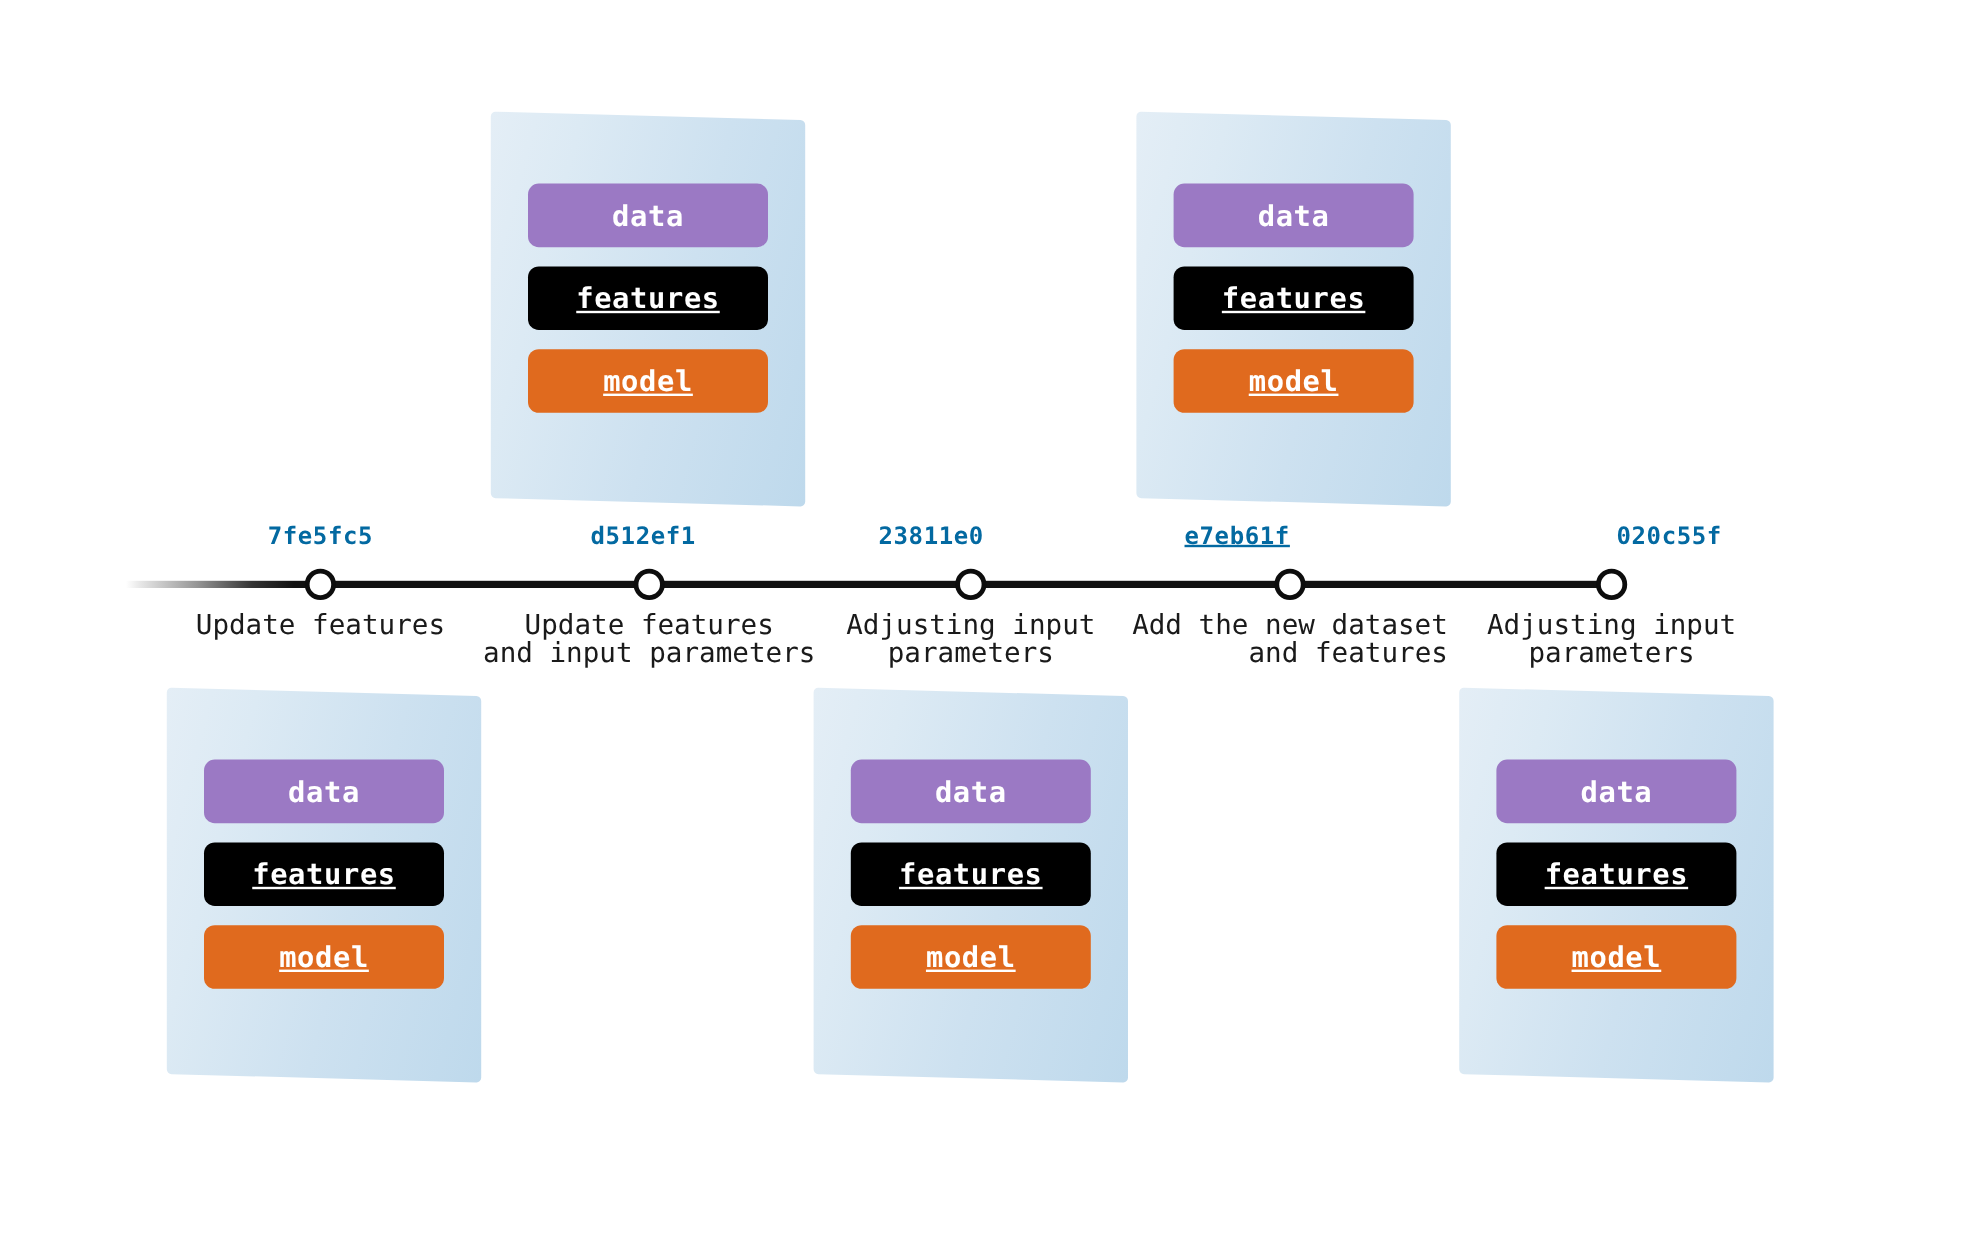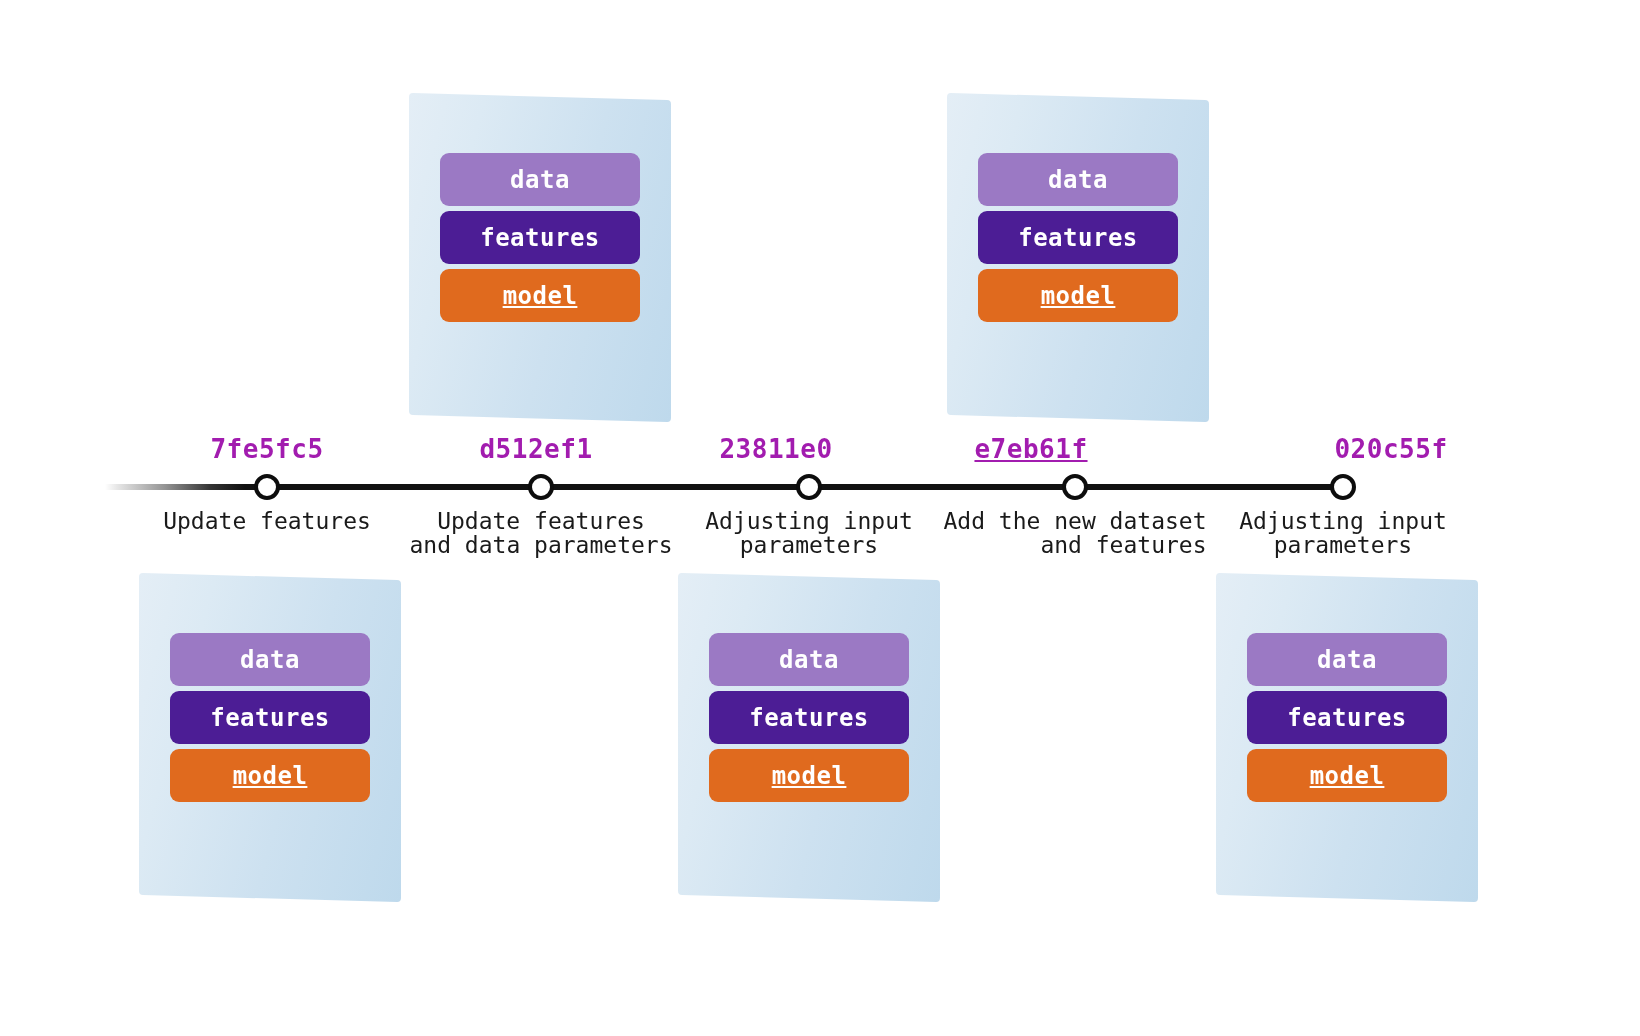--- a/index.html
+++ b/index.html
@@ -50,23 +50,23 @@
     border-radius: 50%;
     background: #ffffff;
     top: 487px;
     z-index: 6;
   }
 
   .hash {
     position: absolute;
     top: 434px;
     transform: translateX(-50%);
-    font-size: 26px;
+    font-size: 20px;
     font-weight: bold;
-    color: #a21caf;
+    color: #0369a1;
     letter-spacing: 0.5px;
     white-space: nowrap;
     z-index: 5;
   }
 
   .caption {
     position: absolute;
     top: 509px;
     transform: translateX(-50%);
     font-size: 23px;
@@ -98,32 +98,32 @@
   .card .pills {
     position: absolute;
     left: 31px;
     top: 60px;
     width: 200px;
     z-index: 3;
   }
   .pill {
     height: 53px;
     border-radius: 9px;
-    margin-bottom: 5px;
+    margin-bottom: 16px;
     display: flex;
     align-items: center;
     justify-content: center;
     color: #ffffff;
     font-size: 24px;
     font-weight: bold;
     letter-spacing: 0.5px;
   }
   .pill:last-child { margin-bottom: 0; text-decoration: underline; }
   .pill.data     { background: #9b79c4; }
-  .pill.features { background: #4c1d95; }
+  .pill.features { background: #000000; text-decoration: underline; }
   .pill.model    { background: #e06a1e; }
 </style>
 </head>
 <body>
 
 <div id="stage">
 
   <div class="timeline-line"></div>
 
   <div id="cards-layer">
@@ -171,21 +171,21 @@
   <div id="timeline-layer">
       <div class="hash" style="left: 267px;">7fe5fc5</div>
       <div class="node" style="left: 267px;"></div>
       <div class="caption" style="left: 267px;">
         <span class="cl">Update features</span>
       </div>
       <div class="hash" style="left: 536px;">d512ef1</div>
       <div class="node" style="left: 541px;"></div>
       <div class="caption" style="left: 541px;">
         <span class="cl">Update features</span>
-        <span class="cl">and data parameters</span>
+        <span class="cl">and input parameters</span>
       </div>
       <div class="hash" style="left: 776px;">23811e0</div>
       <div class="node" style="left: 809px;"></div>
       <div class="caption" style="left: 809px;">
         <span class="cl">Adjusting input</span>
         <span class="cl">parameters</span>
       </div>
       <div class="hash" style="left: 1031px; text-decoration: underline;">e7eb61f</div>
       <div class="node" style="left: 1075px;"></div>
       <div class="caption" style="left: 1075px; text-align: right;">

